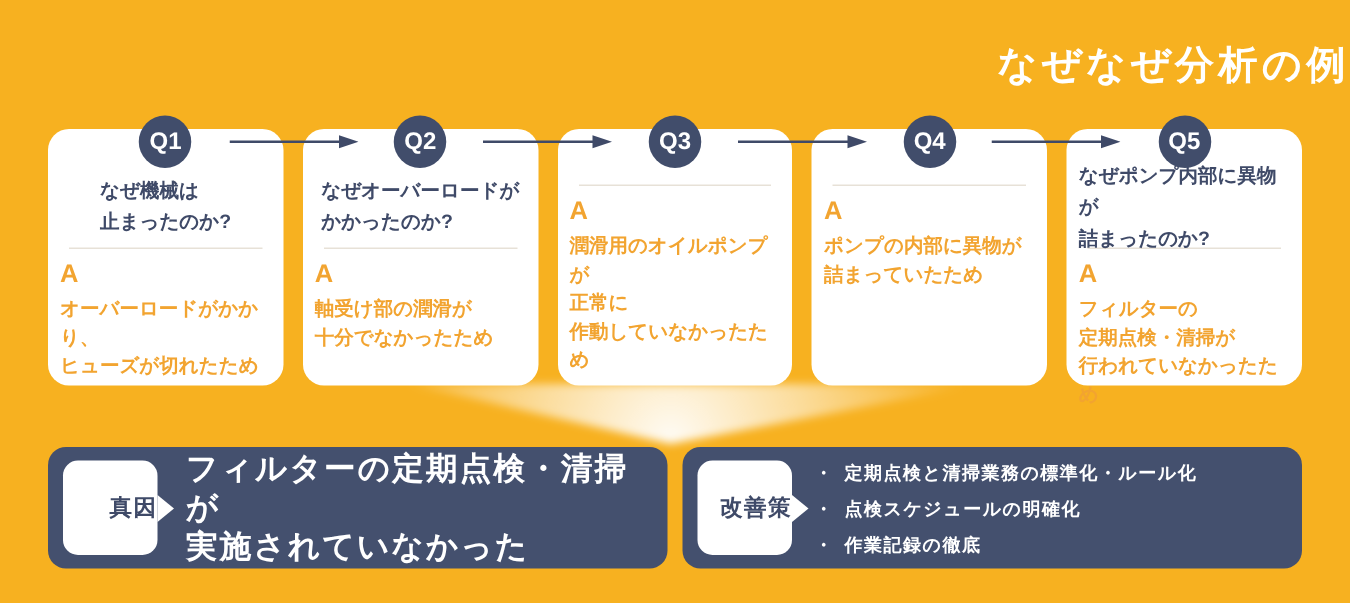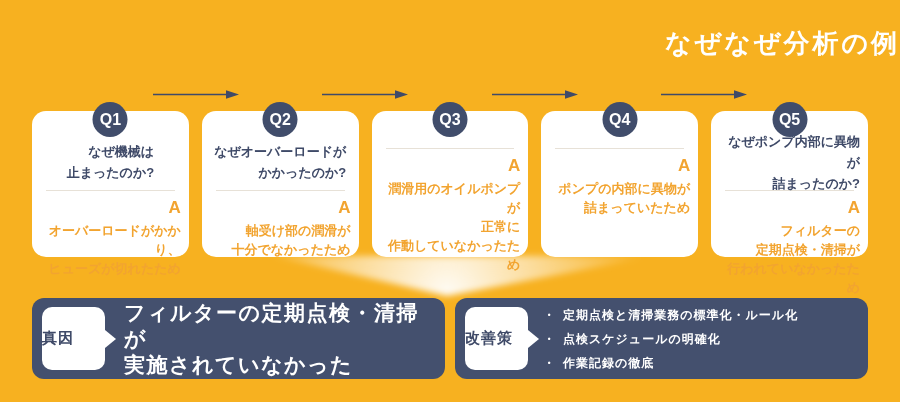--- a/index.html
+++ b/index.html
@@ -38,22 +38,21 @@
     width:836px;height:171px;
     display:flex;
     gap:13px;
   }
   .card{
     position:relative;
     flex:1 1 0;
     background:var(--card-bg);
     border-radius:14px;
     padding:30px 8px 10px;
-    text-align:right;
-    margin-top:25px;
+    text-align:left;
   }
   .badge{
     position:absolute;
     top:-9px;left:50%;
     transform:translateX(-50%);
     width:35px;height:35px;
     border-radius:50%;
     background:var(--navy-deep);
     color:#fff;
     font-weight:bold;
@@ -108,21 +107,21 @@
     border-radius:12px;
   }
   .panel.root{left:32px;}
   .panel.improve{left:455px;}
   .tag{
     position:absolute;
     left:10px;top:9px;
     width:63px;height:63px;
     background:#fff;
     border-radius:10px;
-    display:flex;align-items:center;justify-content:flex-start;
+    display:flex;align-items:center;justify-content:flex-end;
     color:var(--text-navy);
     font-size:15px;
     font-weight:bold;
     letter-spacing:1px;
   }
   .tag::after{
     content:"";
     position:absolute;
     left:100%;top:50%;
     transform:translateY(-50%);

